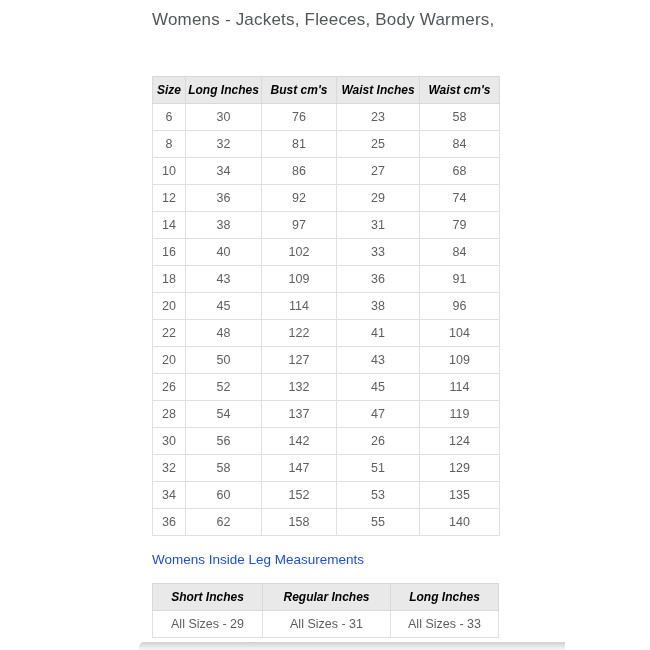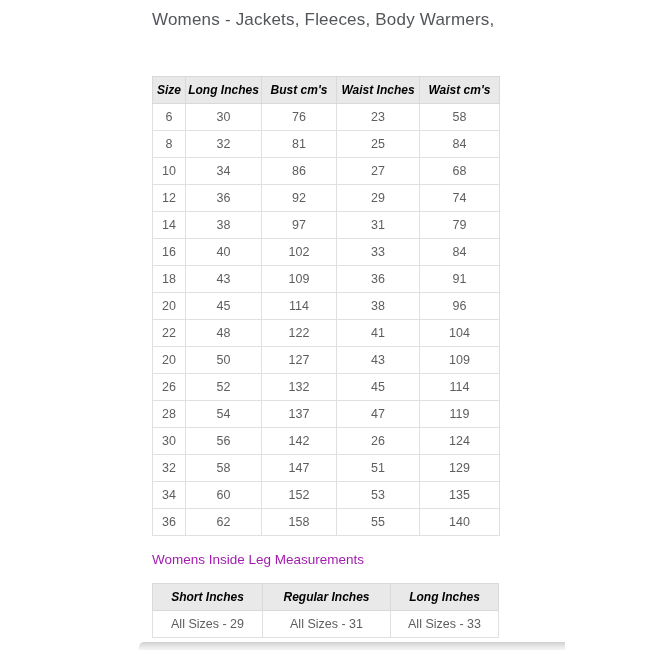--- a/index.html
+++ b/index.html
@@ -63,21 +63,21 @@
   .size-table col.c3 { width: 75px; }
   .size-table col.c4 { width: 83px; }
   .size-table col.c5 { width: 80px; }
   .inside-leg-heading {
     position: absolute;
     left: 152px;
     top: 551px;
     font-size: 13.5px;
     line-height: 18px;
     font-weight: 400;
-    color: #a21caf;
+    color: #1d4ed8;
   }
   table.leg-table {
     position: absolute;
     left: 152px;
     top: 583px;
     width: 346px;
   }
   .leg-table col.c1 { width: 110px; }
   .leg-table col.c2 { width: 128px; }
   .leg-table col.c3 { width: 108px; }

